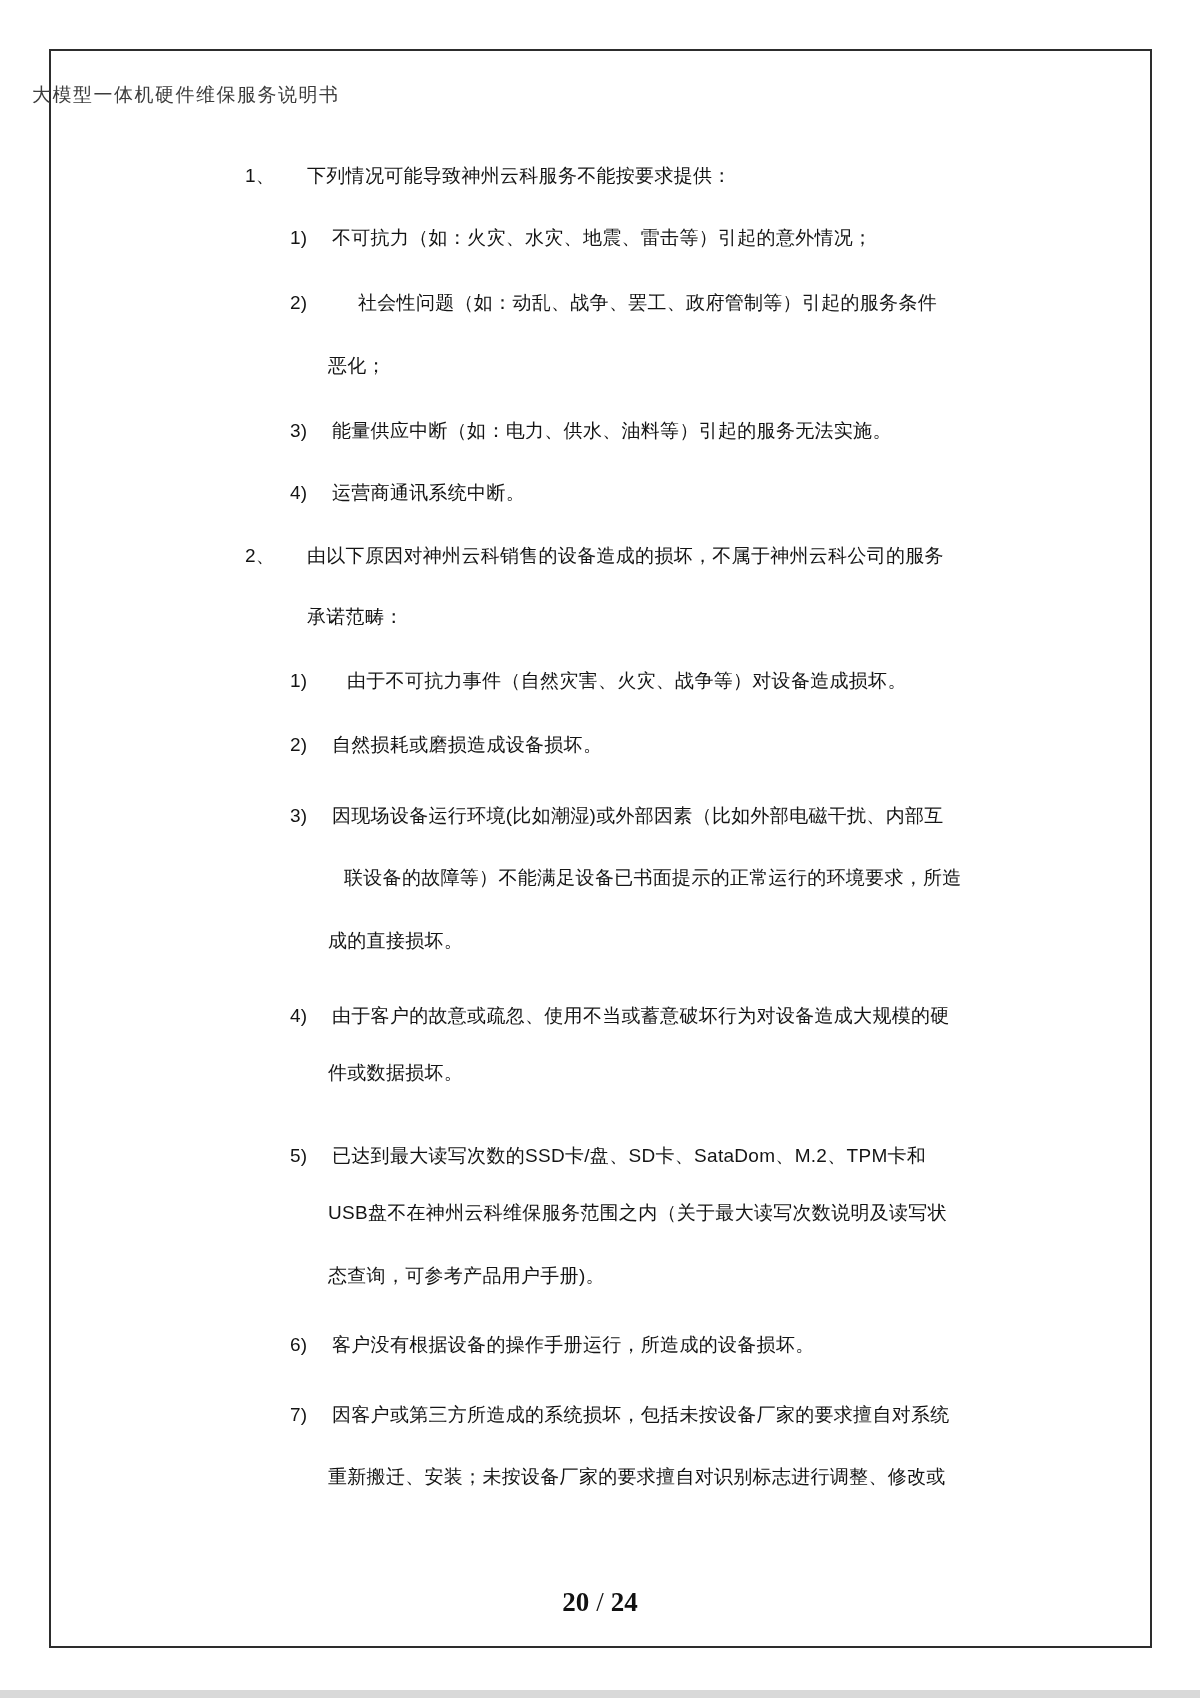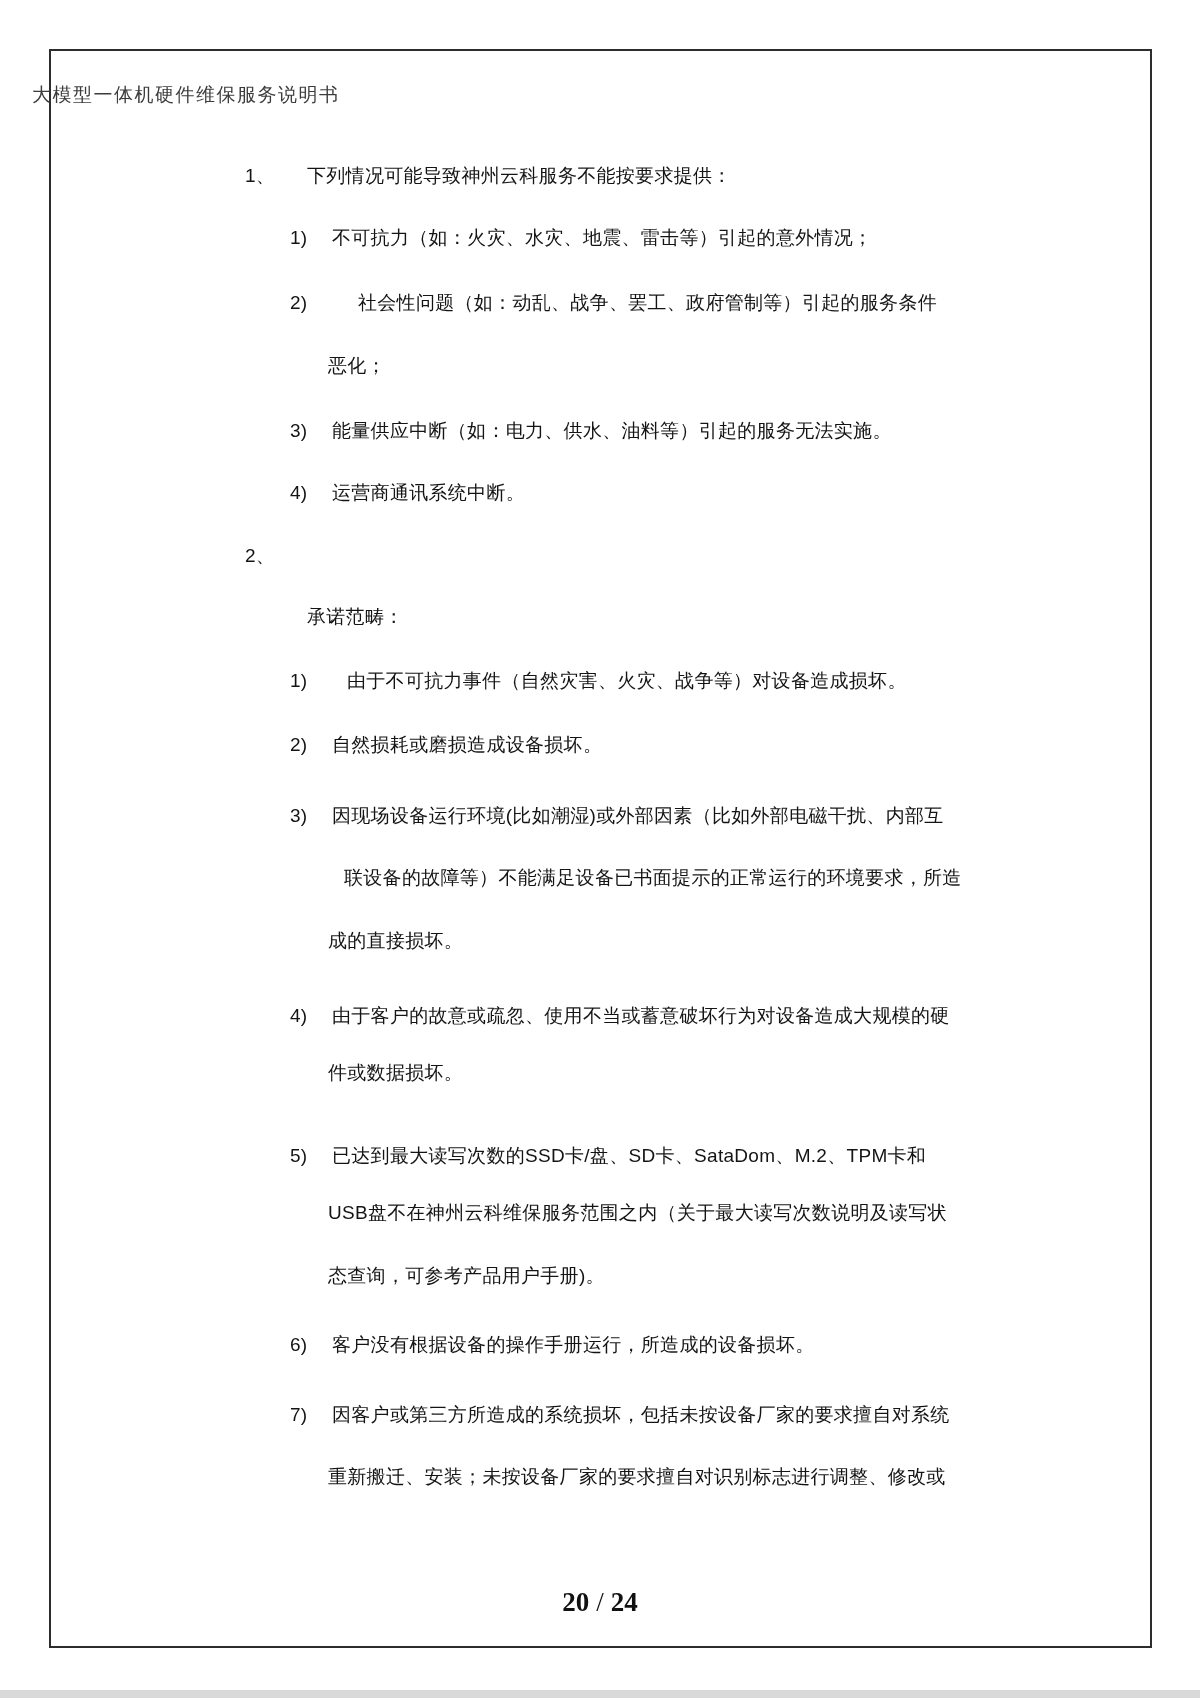--- a/index.html
+++ b/index.html
@@ -107,20 +107,21 @@
       <div class="doc-line" style="top: 417px;">
         <span class="marker" style="left: 290px;">3)</span>
         <span class="text" style="left: 332px;">能量供应中断（如：电力、供水、油料等）引起的服务无法实施。</span>
       </div>
       <div class="doc-line" style="top: 479px;">
         <span class="marker" style="left: 290px;">4)</span>
         <span class="text" style="left: 332px;">运营商通讯系统中断。</span>
       </div>
       <div class="doc-line" style="top: 542px;">
         <span class="marker" style="left: 245px;">2、</span>
+        <span class="text" style="left: 307px;">由以下原因对神州云科销售的设备造成的损坏，不属于神州云科公司的服务</span>
       </div>
       <div class="doc-line" style="top: 603px;">
         <span class="text" style="left: 307px; text-align: right;">承诺范畴：</span>
       </div>
       <div class="doc-line" style="top: 667px;">
         <span class="marker" style="left: 290px;">1)</span>
         <span class="text" style="left: 347px;">由于不可抗力事件（自然灾害、火灾、战争等）对设备造成损坏。</span>
       </div>
       <div class="doc-line" style="top: 731px;">
         <span class="marker" style="left: 290px;">2)</span>

